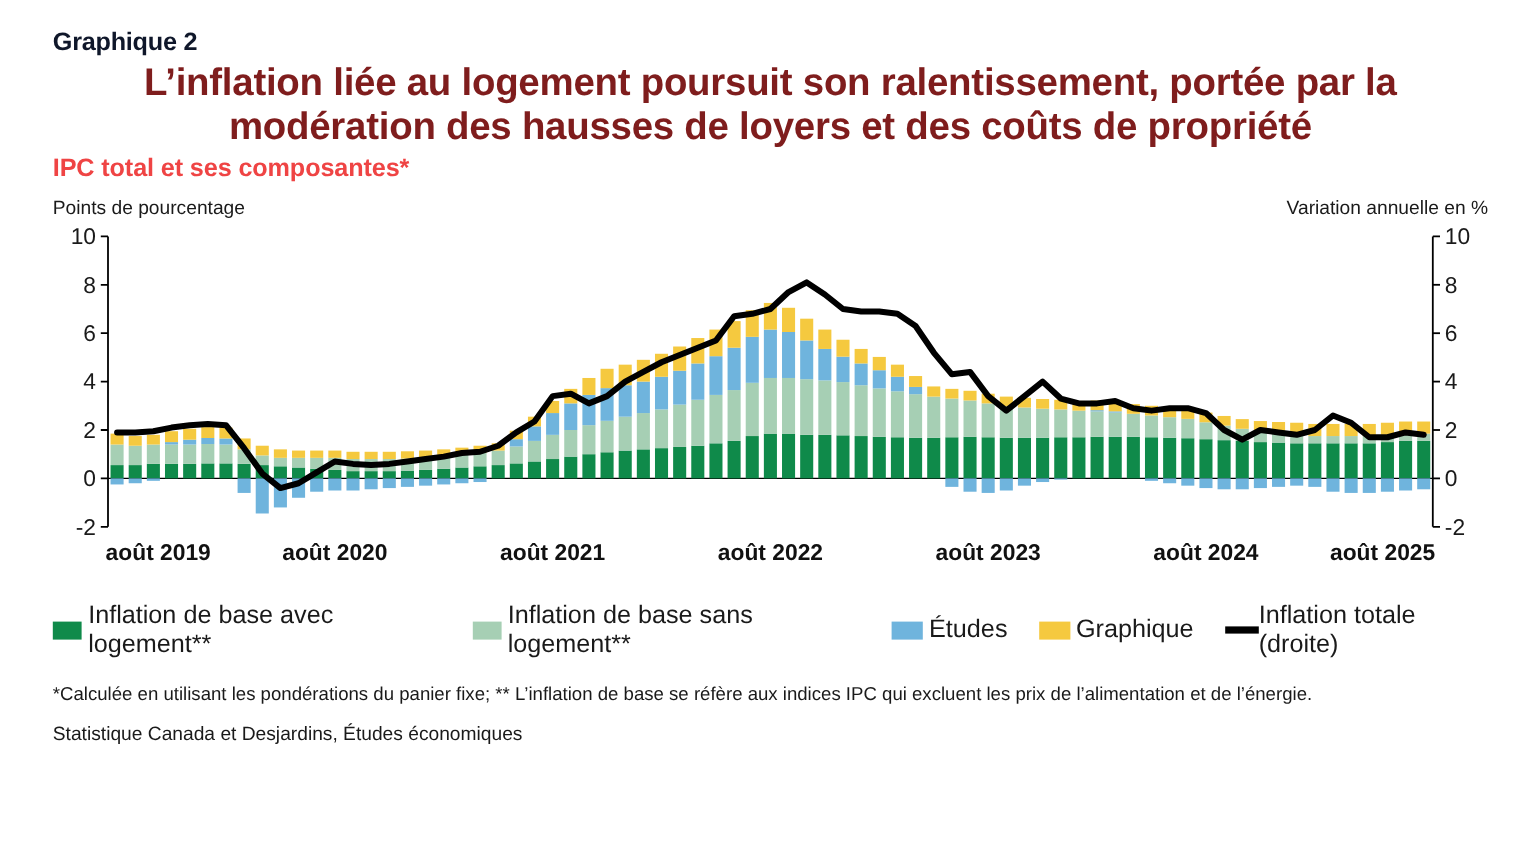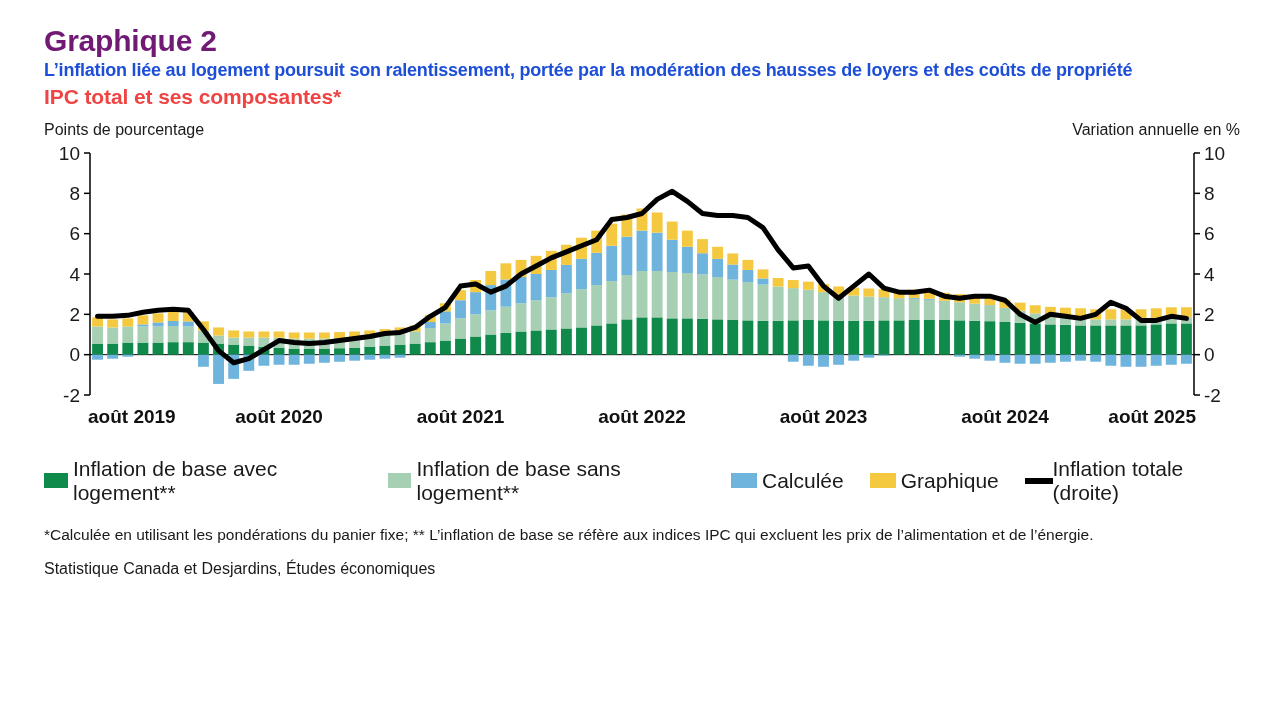--- a/index.html
+++ b/index.html
@@ -15,33 +15,34 @@
     overflow: hidden;
   }
   #page {
     position: relative;
     width: 1280px;
     height: 720px;
     box-sizing: border-box;
     padding: 24px 40px 0 44px;
   }
   .chart-number {
-    color: #701a75;
-    font-size: 30px;
+    color: #0f172a;
+    font-size: 21px;
     font-weight: bold;
     line-height: 1.12;
     letter-spacing: -0.2px;
   }
   .chart-title {
-    color: #1d4ed8;
-    font-size: 18px;
+    color: #7f1d1d;
+    font-size: 32px;
     font-weight: bold;
     line-height: 1.18;
     margin-top: 2px;
     letter-spacing: -0.2px;
+    text-align: center;
   }
   .chart-subtitle {
     color: #ef4444;
     font-size: 21px;
     font-weight: bold;
     margin-top: 4px;
     letter-spacing: -0.1px;
   }
   .axis-captions {
     display: flex;
@@ -462,21 +463,21 @@
       <div class="legend-item">
         <span class="swatch" style="background: rgb(15, 138, 74);"></span>
         <span>Inflation de base avec logement**</span>
       </div>
       <div class="legend-item">
         <span class="swatch" style="background: rgb(166, 207, 180);"></span>
         <span>Inflation de base sans logement**</span>
       </div>
       <div class="legend-item">
         <span class="swatch" style="background: rgb(111, 180, 221);"></span>
-        <span>Calculée</span>
+        <span>Études</span>
       </div>
       <div class="legend-item">
         <span class="swatch" style="background: rgb(245, 201, 63);"></span>
         <span>Graphique</span>
       </div>
       <div class="legend-item">
         <span class="swatch line" style="background: rgb(0, 0, 0);"></span>
         <span>Inflation totale (droite)</span>
       </div>
     </div>

